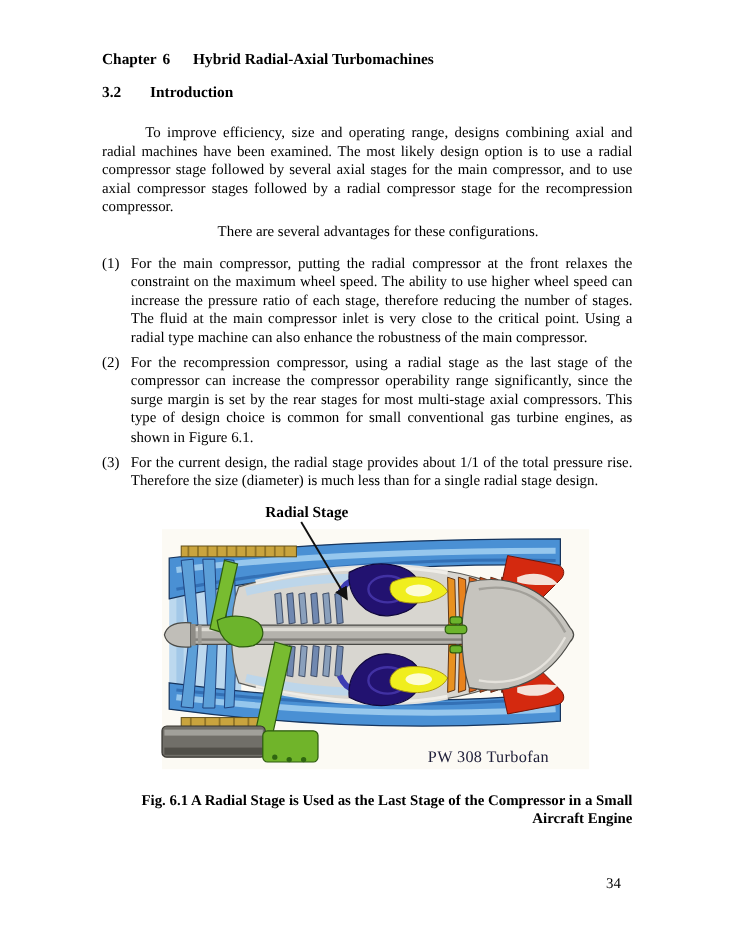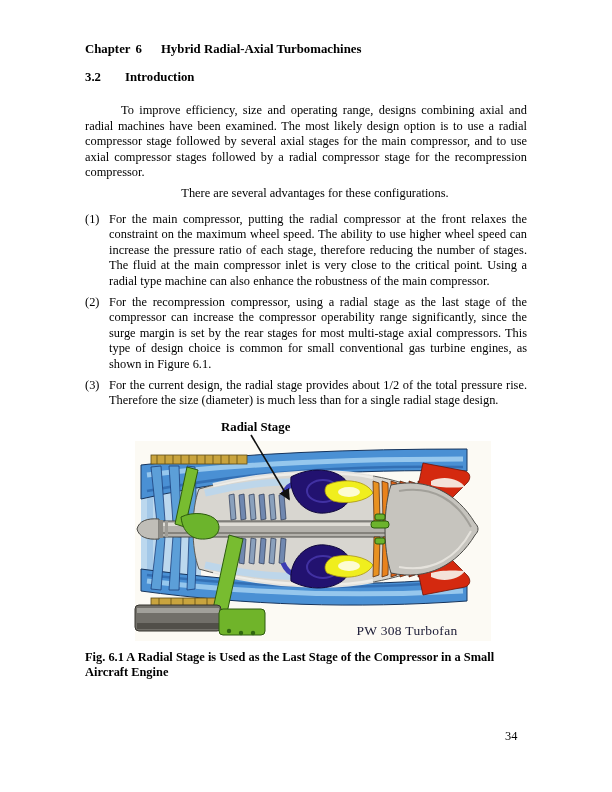--- a/index.html
+++ b/index.html
@@ -17,21 +17,21 @@
   p.body-par{font-size:12.4px;line-height:15.6px;text-align:justify;margin:0;}
   p.intro{margin-top:18px;text-indent:36px;}
   p.lead{margin-top:5px;text-indent:18px;text-align:center;}
   .adv{display:flex;font-size:12.4px;line-height:15.6px;margin-top:5px;}
   .adv.first{margin-top:10px;}
   .adv .num{flex:0 0 24px;width:24px;}
   .adv .txt{flex:1;text-align:justify;}
   .figure-area{position:relative;margin:10px 0 0 50px;width:356px;height:222px;}
   .fig-annotation{position:absolute;left:86px;top:1px;font-weight:bold;font-size:12.8px;line-height:14px;}
   svg.engine{position:absolute;left:0;top:22px;width:356px;height:200px;overflow:visible;display:block;}
-  .fig-caption{margin-top:9px;text-align:left;font-weight:bold;font-size:12.4px;line-height:15.8px;}
+  .fig-caption{margin-top:19px;text-align:right;font-weight:bold;font-size:12.4px;line-height:15.8px;}
   .page-num{position:absolute;left:505px;top:729px;font-size:12.4px;}
   .pw-label{font-family:"Liberation Serif", serif;font-size:13.5px;letter-spacing:.3px;}
 </style>
 </head>
 <body>
 
 <div class="content">
 
   <h1 class="h-chapter"><span>Chapter</span><span class="ch-num">6</span><span class="ch-title">Hybrid Radial-Axial Turbomachines</span></h1>
 
@@ -44,21 +44,21 @@
   <div class="adv first">
     <span class="num">(1)</span>
     <span class="txt">For the main compressor, putting the radial compressor at the front relaxes the constraint on the maximum wheel speed.  The ability to use higher wheel speed can increase the pressure ratio of each stage, therefore reducing the number of stages.  The fluid at the main compressor inlet is very close to the critical point.  Using a radial type machine can also enhance the robustness of the main compressor.</span>
   </div>
   <div class="adv">
     <span class="num">(2)</span>
     <span class="txt">For the recompression compressor, using a radial stage as the last stage of the compressor can increase the compressor operability range significantly, since the surge margin is set by the rear stages for most multi-stage axial compressors.  This type of design choice is common for small conventional gas turbine engines, as shown in Figure 6.1.</span>
   </div>
   <div class="adv">
     <span class="num">(3)</span>
-    <span class="txt">For the current design, the radial stage provides about 1/2 of the total pressure rise.  Therefore the size (diameter) is much less than for a single radial stage design.</span>
+    <span class="txt">For the current design, the radial stage provides about 1/1 of the total pressure rise.  Therefore the size (diameter) is much less than for a single radial stage design.</span>
   </div>
 
   <div class="figure-area">
     <div class="fig-annotation">Radial Stage</div>
 
     <svg class="engine" viewBox="0 0 356 200">
       <defs>
         <marker id="arrowhead" markerWidth="7" markerHeight="7" refX="6" refY="3.5" orient="auto">
           <path d="M0,0 L7,3.5 L0,7 Z" fill="#111"></path>
         </marker>

